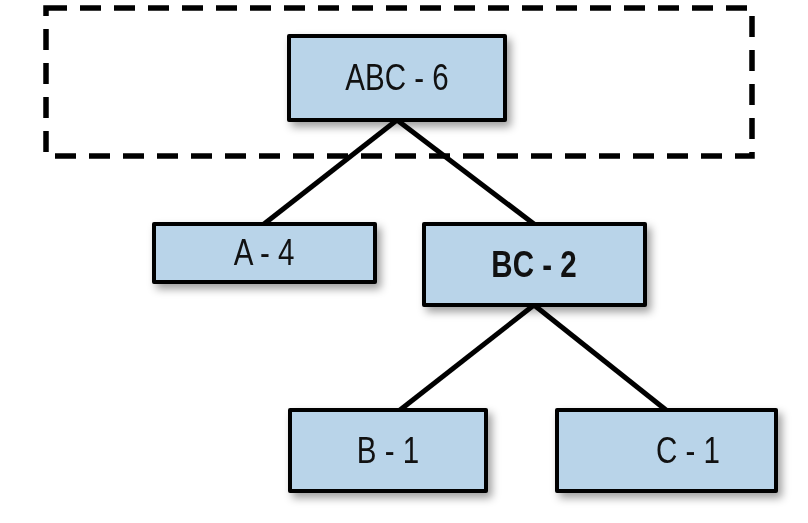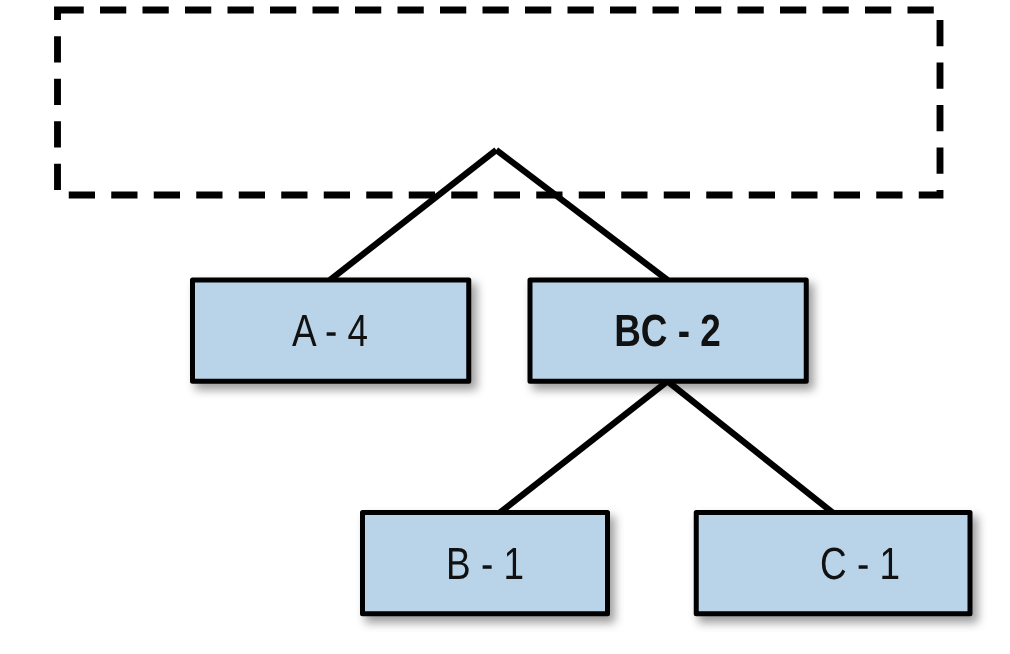--- a/index.html
+++ b/index.html
@@ -35,40 +35,43 @@
   }
   .node-label {
     font-size: 36px;
     color: #111111;
     transform: scaleX(0.82);
     transform-origin: center center;
     white-space: nowrap;
     letter-spacing: 0px;
   }
   .node-root { left: 287px; top: 34px;  width: 220px; height: 88px; }
-  .node-a    { left: 152px; top: 222px; width: 225px; height: 85px; }
+  .node-a    { left: 152px; top: 222px; width: 225px; height: 62px; }
   .node-bc   { left: 422px; top: 222px; width: 225px; height: 85px; font-weight: bold; }
   .node-b    { left: 288px; top: 408px; width: 200px; height: 85px; }
   .node-c    { left: 555px; top: 408px; width: 223px; height: 85px; padding-left: 44px; }
 </style>
 </head>
 <body>
 
 <div class="figure">
 
   <svg class="edges-layer" viewBox="0 0 808 523" xmlns="http://www.w3.org/2000/svg">
 
     <rect x="46" y="8" width="706" height="148" fill="none" stroke="#000000" stroke-width="5.5" stroke-dasharray="21 13"></rect>
 
     <line x1="397" y1="120" x2="264" y2="224" stroke="#000000" stroke-width="5"></line>
     <line x1="397" y1="120" x2="534" y2="224" stroke="#000000" stroke-width="5"></line>
     <line x1="534" y1="305" x2="400" y2="410" stroke="#000000" stroke-width="5"></line>
     <line x1="534" y1="305" x2="666" y2="410" stroke="#000000" stroke-width="5"></line>
   </svg>
 
+  <div class="node node-root">
+    <span class="node-label">ABC - 6</span>
+  </div>
 
   <div class="node node-a">
     <span class="node-label">A - 4</span>
   </div>
 
   <div class="node node-bc">
     <span class="node-label">BC - 2</span>
   </div>
 
   <div class="node node-b">

